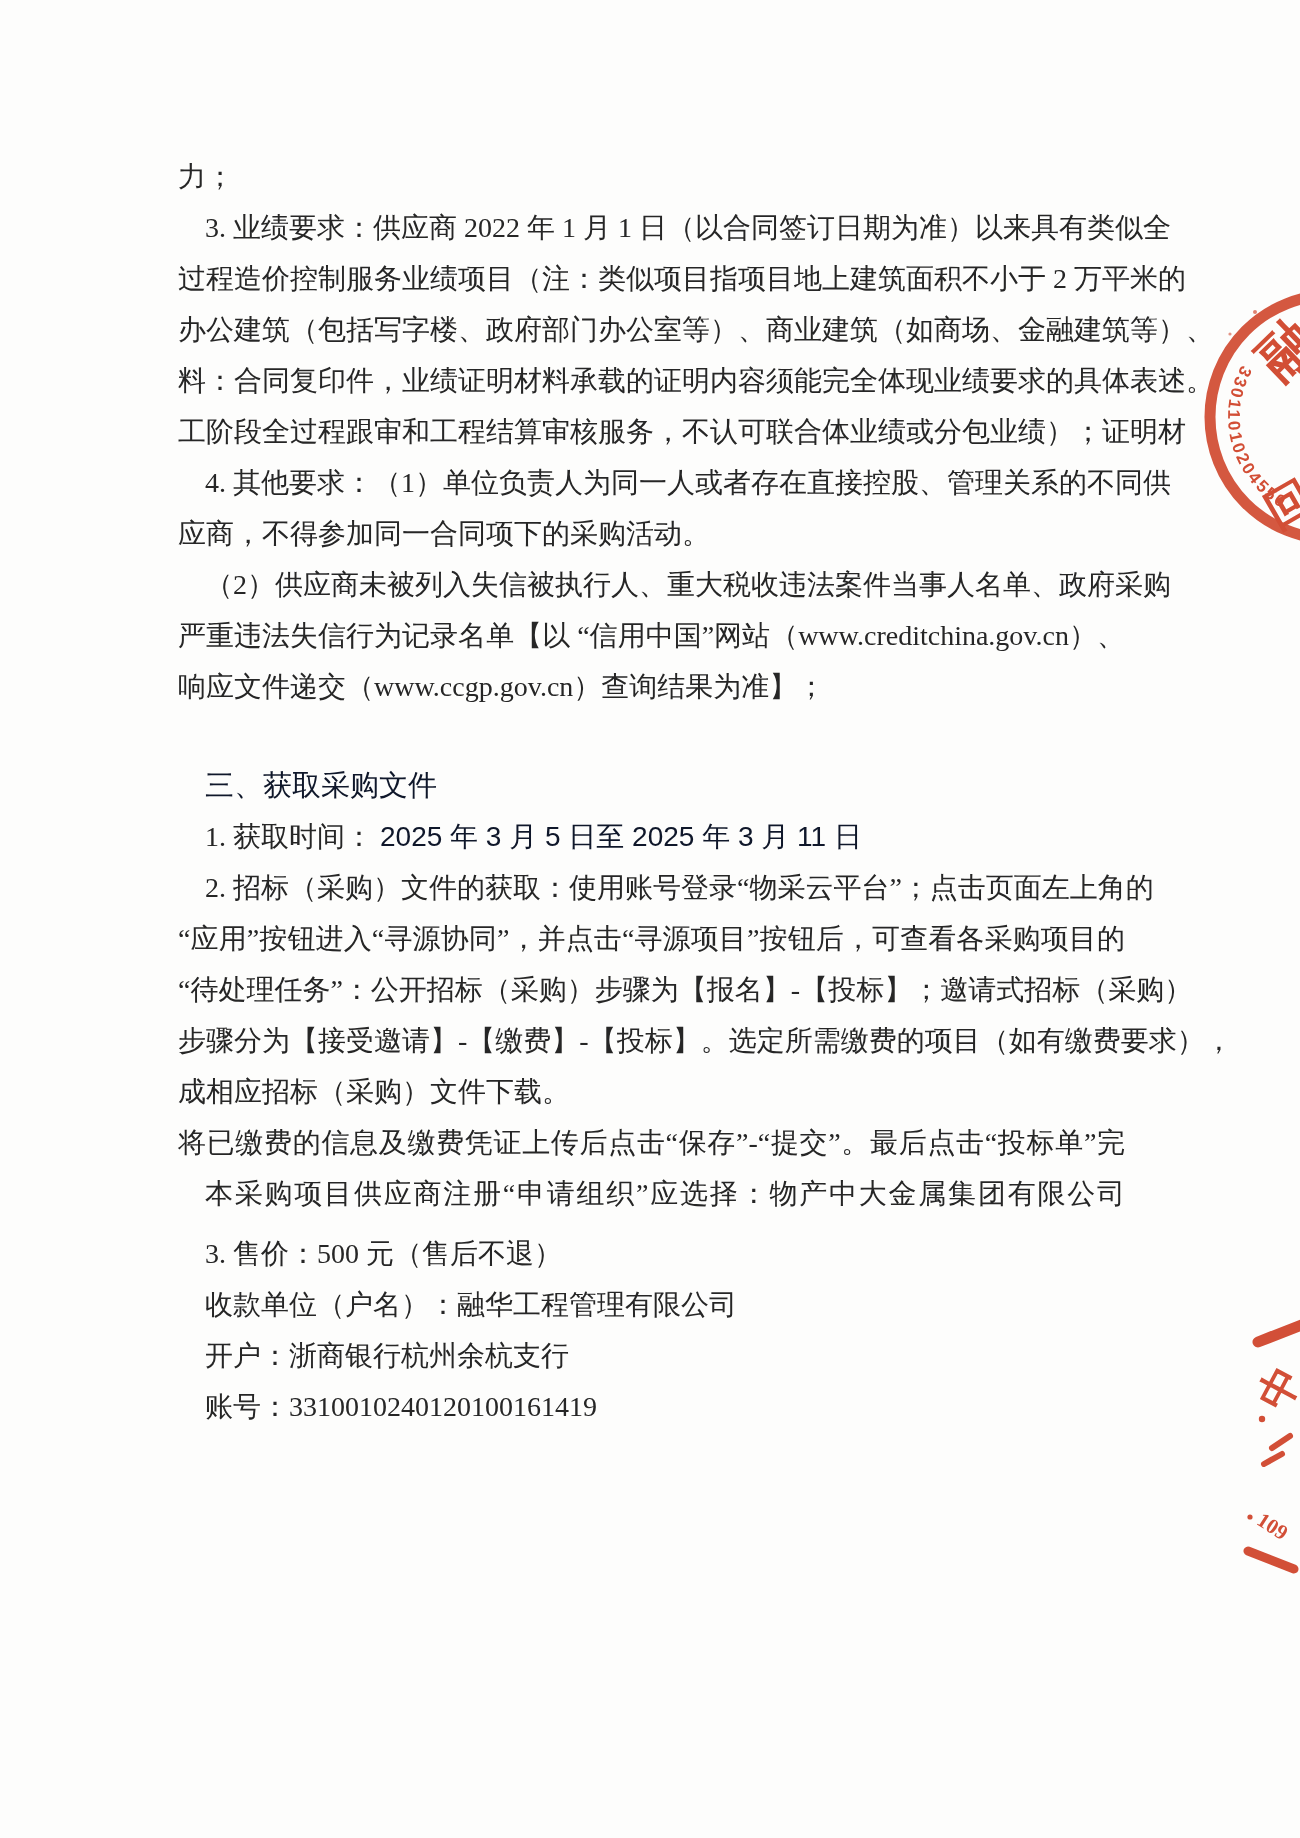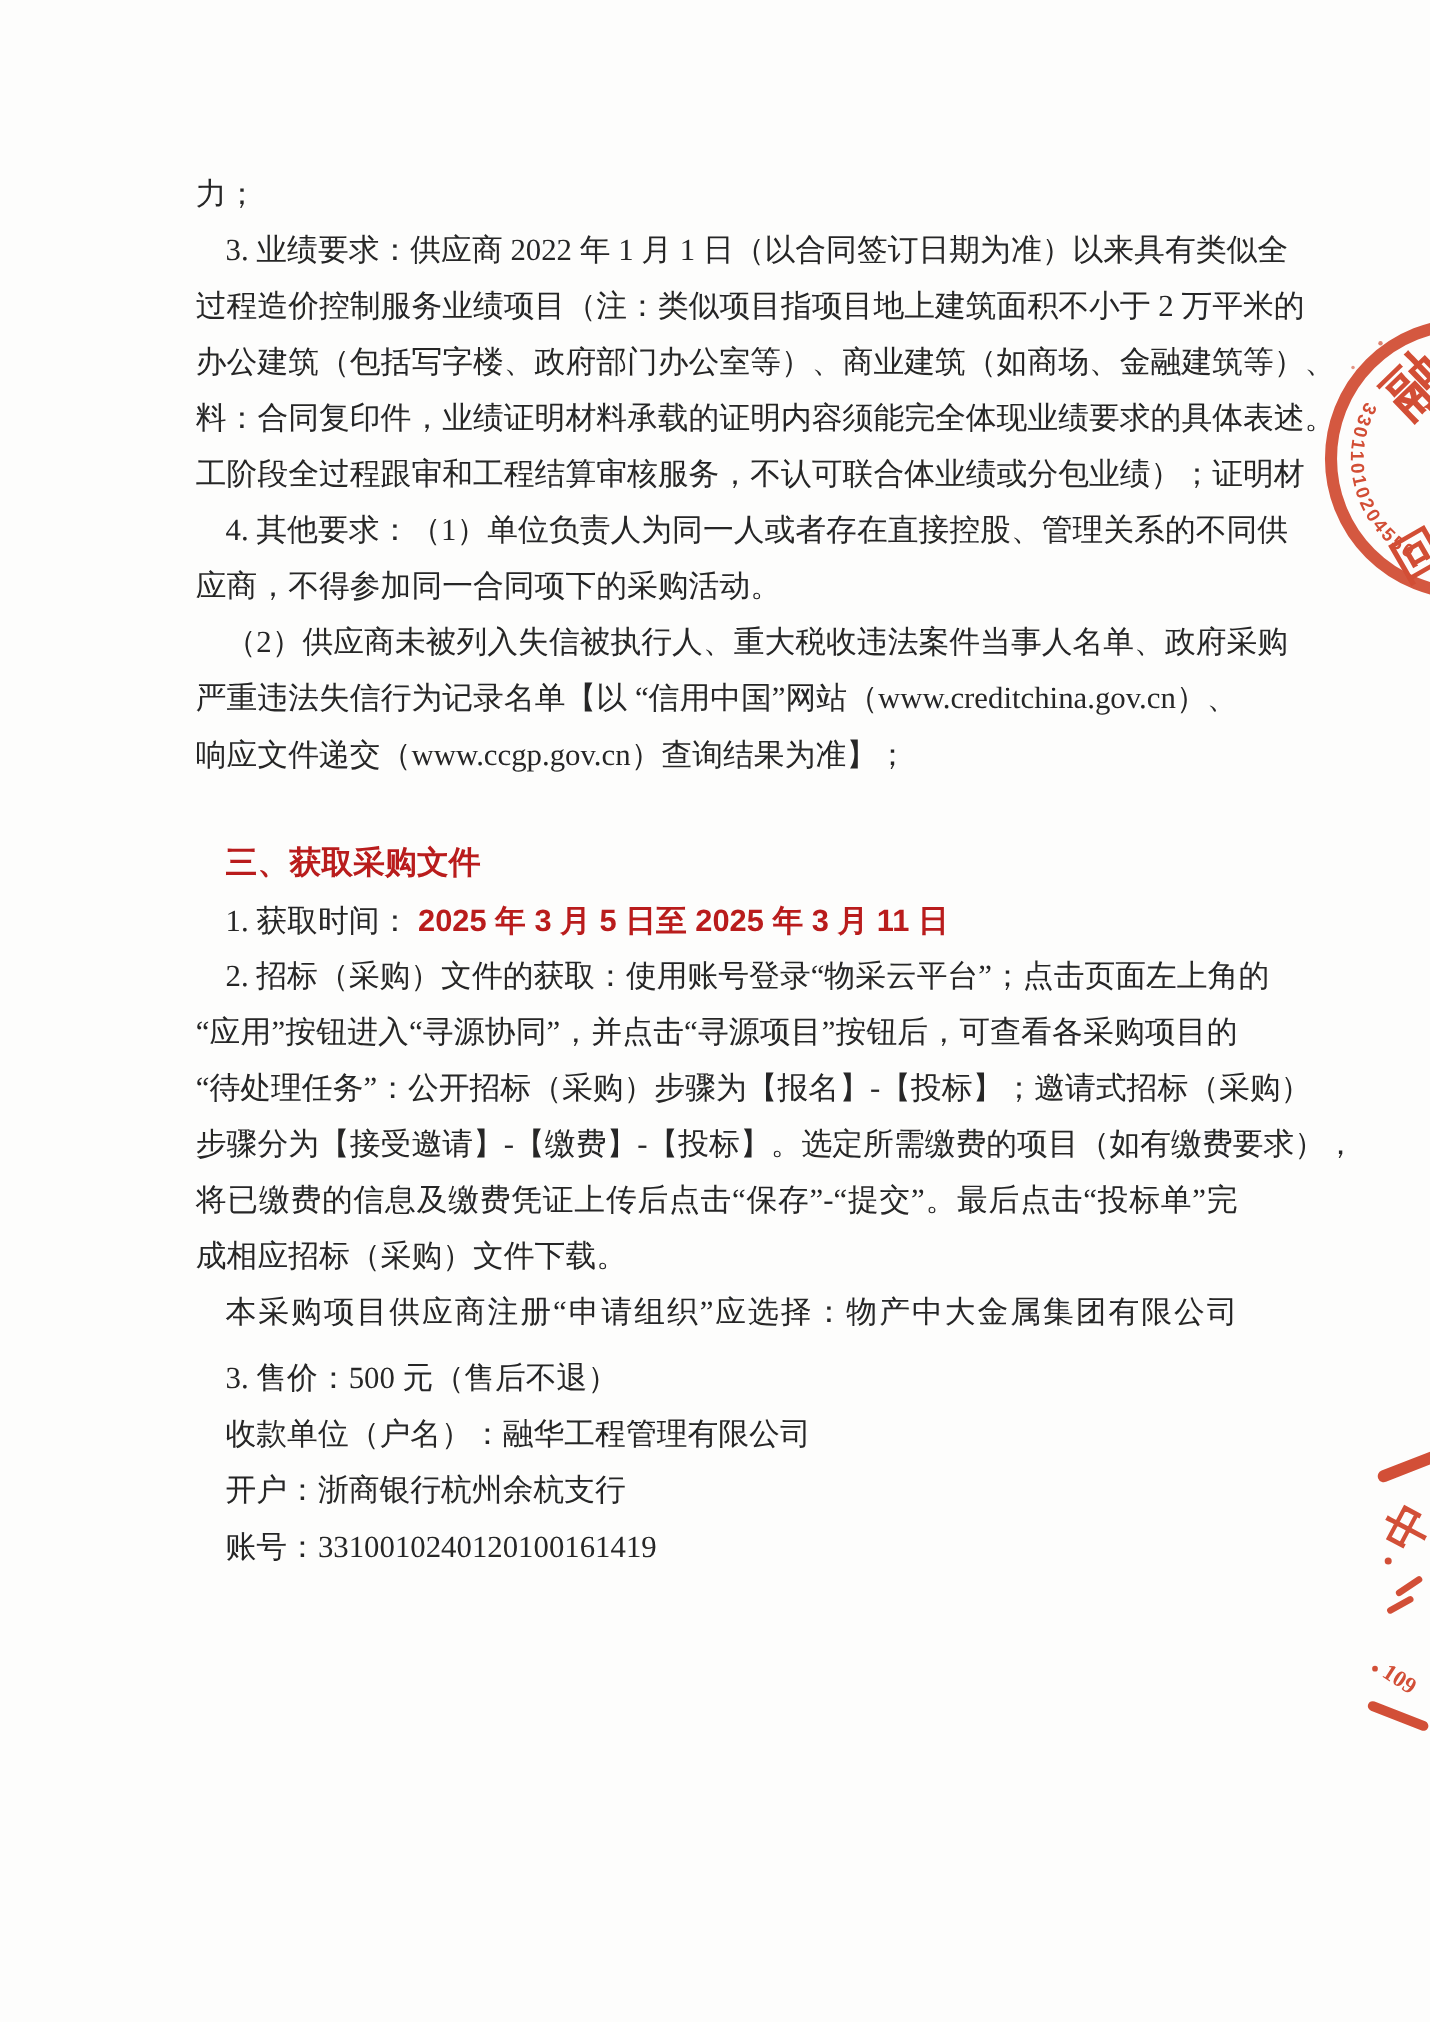--- a/index.html
+++ b/index.html
@@ -21,21 +21,21 @@
   .line{
     line-height:51px;
     height:51px;
     white-space:nowrap;
     text-justify:inter-character;
   }
   .ind{text-indent:27px;}
   .fill{text-align:justify;text-align-last:justify;}
   .b{
     font-family:"Liberation Sans","DejaVu Sans",sans-serif;
-    font-weight:700;color:#b91c1c;
+    font-weight:400;color:#0f172a;
   }
   .head{font-size:29px;}
   .mh1{margin-top:48px;}
   .mh2{margin-top:42px;}
   .gap-sm{margin-top:9px;}
   .stamp{position:absolute;pointer-events:none;}
   .seal-top{left:1200px;top:272px;}
   .frag-mid{left:1246px;top:1316px;}
   .frag-bot{left:1238px;top:1503px;}
 </style>
@@ -55,22 +55,22 @@
       <div class="line"><span>应商，不得参加同一合同项下的采购活动。</span></div>
       <div class="line ind fill"><span>（2）供应商未被列入失信被执行人、重大税收违法案件当事人名单、政府采购</span></div>
       <div class="line fill"><span>严重违法失信行为记录名单【以 “信用中国”网站（www.creditchina.gov.cn）、</span></div>
       <div class="line"><span>响应文件递交（www.ccgp.gov.cn）查询结果为准】；</span></div>
       <div class="line ind head mh1"><span class="b">三、获取采购文件</span></div>
       <div class="line ind"><span>1. 获取时间： </span><span class="b">2025 年 3 月 5 日至 2025 年 3 月 11 日</span></div>
       <div class="line ind fill"><span>2. 招标（采购）文件的获取：使用账号登录“物采云平台”；点击页面左上角的</span></div>
       <div class="line fill"><span>“应用”按钮进入“寻源协同”，并点击“寻源项目”按钮后，可查看各采购项目的</span></div>
       <div class="line fill"><span>“待处理任务”：公开招标（采购）步骤为【报名】-【投标】；邀请式招标（采购）</span></div>
       <div class="line fill"><span>步骤分为【接受邀请】-【缴费】-【投标】。选定所需缴费的项目（如有缴费要求），</span></div>
+      <div class="line"><span>成相应招标（采购）文件下载。</span></div>
       <div class="line fill"><span>将已缴费的信息及缴费凭证上传后点击“保存”-“提交”。最后点击“投标单”完</span></div>
-      <div class="line"><span>成相应招标（采购）文件下载。</span></div>
       <div class="line ind fill"><span>本采购项目供应商注册“申请组织”应选择：物产中大金属集团有限公司</span></div>
       <div class="line ind gap-sm"><span>3. 售价：500 元（售后不退）</span></div>
       <div class="line ind"><span>收款单位（户名）：融华工程管理有限公司</span></div>
       <div class="line ind"><span>开户：浙商银行杭州余杭支行</span></div>
       <div class="line ind"><span>账号：3310010240120100161419</span></div>
     </div>
 
   <svg class="stamp seal-top" width="260" height="300" viewBox="0 0 260 300" opacity="0.93">
     <g stroke="#cf4127" fill="#cf4127">
       <circle cx="132" cy="145" r="122" fill="none" stroke-width="11" opacity="0.95"></circle>

